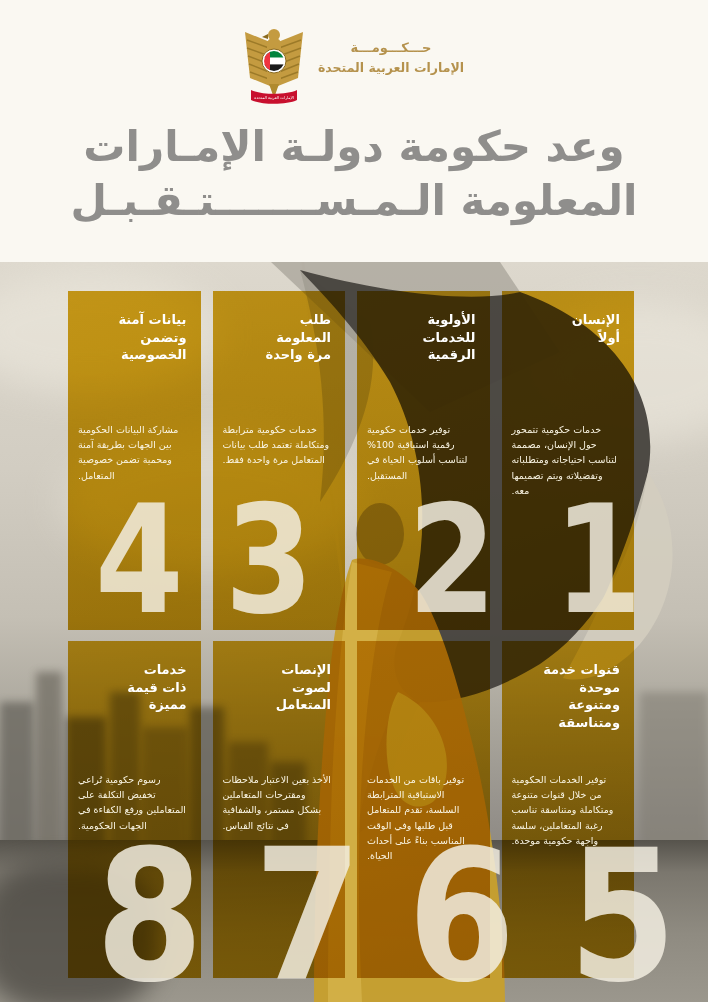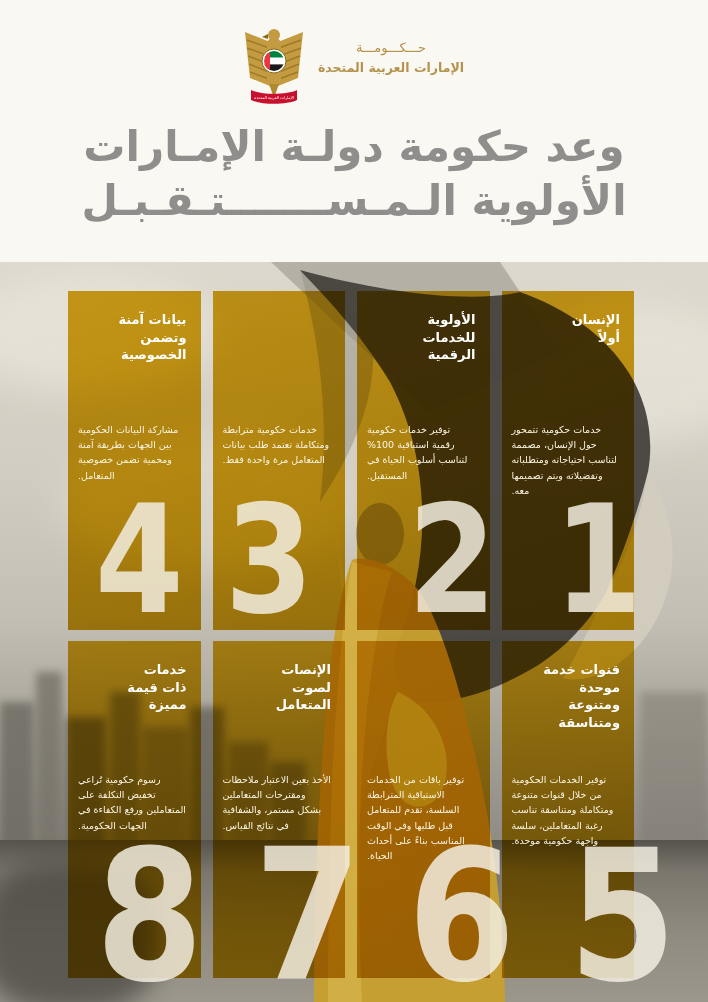--- a/index.html
+++ b/index.html
@@ -3,21 +3,21 @@
 <meta charset="utf-8">
 <style>
   html,body{margin:0;padding:0;background:#e8e8e8;}
   .poster{
     position:relative;width:708px;height:1002px;margin:0 auto;overflow:hidden;
     background:#faf8f2;font-family:"DejaVu Sans",sans-serif;
   }
   
   .emblem{position:absolute;left:243px;top:26px;width:62px;height:80px;}
   .gov-text{position:absolute;left:306px;top:40px;width:170px;direction:rtl;text-align:center;color:#b5924d;}
-  .gov-line1{font-size:13px;font-weight:normal;letter-spacing:1px;margin-bottom:5px;}
+  .gov-line1{font-size:13px;font-weight:bold;letter-spacing:1px;margin-bottom:5px;}
   .gov-line2{font-size:12.5px;font-weight:bold;}
   
   .poster-title{position:absolute;left:54px;top:120px;width:600px;direction:rtl;text-align:center;
     color:#8f8e8c;font-weight:bold;font-size:42px;line-height:1.28;}
   
   .photo{position:absolute;left:0;top:262px;width:708px;height:740px;overflow:hidden;
     background:linear-gradient(180deg,#ddd8cd 0%,#d2cdc2 28%,#c4bfb4 48%,#aaa69c 62%,#94908七 75%,#827e76 88%,#8c887f 100%);}
   .photo{background:linear-gradient(180deg,#ddd8cd 0%,#d2cdc2 28%,#c4bfb4 48%,#aaa69c 62%,#94908a 75%,#827e76 88%,#8c887f 100%);}
   .cloud{position:absolute;border-radius:50%;filter:blur(18px);opacity:.55;background:#efebe0;}
   .cloud.c1{left:-40px;top:10px;width:260px;height:120px;}
@@ -87,21 +87,21 @@
     <text x="31" y="73" text-anchor="middle" font-size="4" fill="#ffffff">الإمارات العربية المتحدة</text>
   </svg>
 
   <div class="gov-text">
     <div class="gov-line1">حـــكـــومـــة</div>
     <div class="gov-line2">الإمارات العربية المتحدة</div>
   </div>
 
   <div class="poster-title">
     <div>وعد حكومة دولـة الإمـارات</div>
-    <div>الأولوية الـمـســـــــتـقـبـل</div>
+    <div>المعلومة الـمـســـــــتـقـبـل</div>
   </div>
 
   <div class="photo">
     <div class="cloud c1"></div>
     <div class="cloud c2"></div>
     <div class="cloud c3"></div>
 
     <div class="skyline">
       <div class="tower" style="left:0;top:440px;width:34px;height:150px;background:#6b6860;"></div>
       <div class="tower" style="left:36px;top:410px;width:26px;height:180px;background:#767268;"></div>
@@ -163,20 +163,23 @@
         <div class="card-title">الأولوية
 للخدمات
 الرقمية</div>
         <div class="card-body">توفير خدمات حكومية رقمية استباقية 100% لتناسب أسلوب الحياة في المستقبل.</div>
         <div class="card-num n2">2</div>
       </div>
     </div>
     <div class="card">
       <div class="card-bg"></div>
       <div class="card-content">
+        <div class="card-title">طلب
+المعلومة
+مرة واحدة</div>
         <div class="card-body">خدمات حكومية مترابطة ومتكاملة تعتمد طلب بيانات المتعامل مرة واحدة فقط.</div>
         <div class="card-num n3">3</div>
       </div>
     </div>
     <div class="card">
       <div class="card-bg"></div>
       <div class="card-content">
         <div class="card-title">بيانات آمنة
 وتضمن
 الخصوصية</div>

